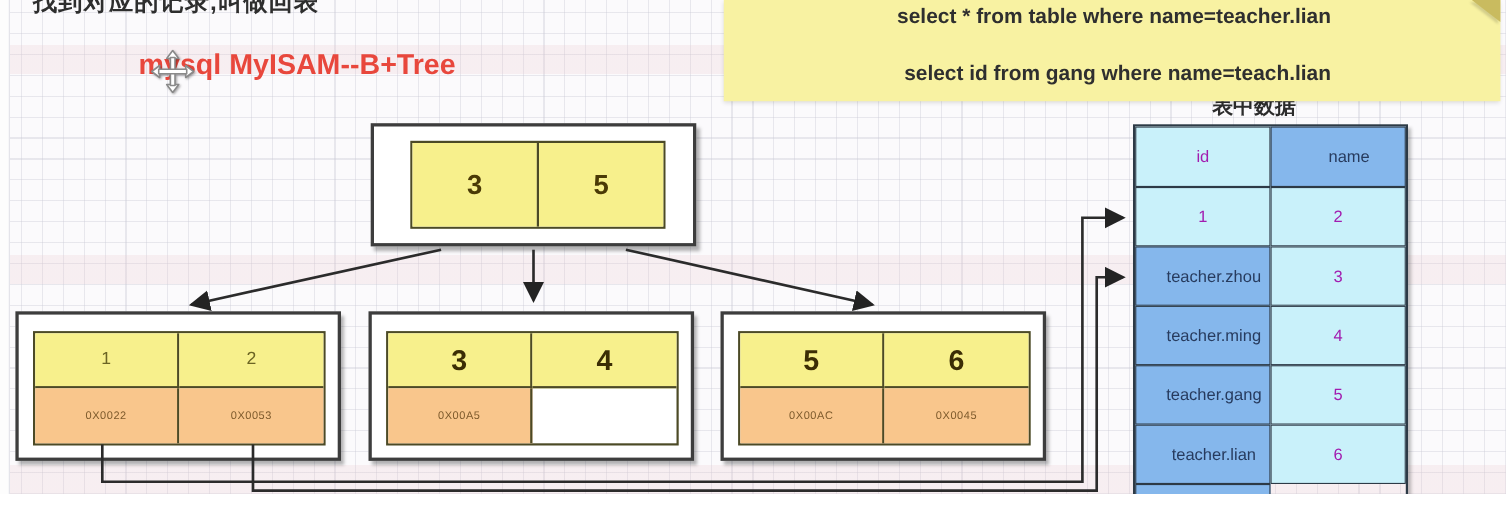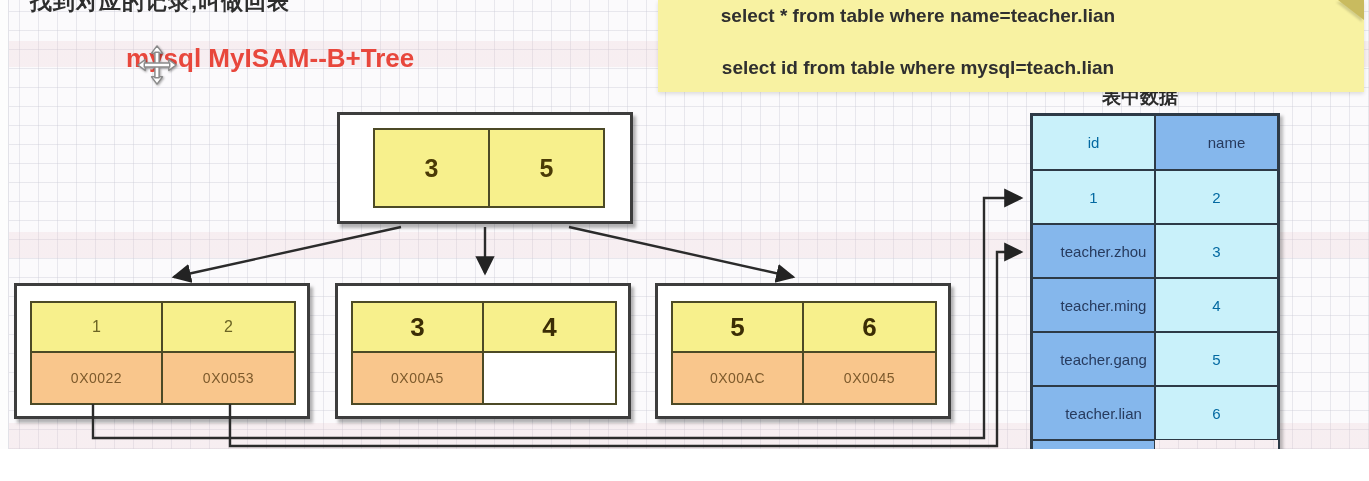--- a/index.html
+++ b/index.html
@@ -12,44 +12,44 @@
       repeating-linear-gradient(0deg, rgba(200,200,212,.38) 0 1px, transparent 1px 19px),
       repeating-linear-gradient(90deg, rgba(200,200,212,.38) 0 1px, transparent 1px 19px);
   }
   .left-strip{position:absolute;left:0;top:0;width:8px;height:481px;background:#fdfdfd;border-right:1px solid #e2e2e8;}
   
   .top-note{position:absolute;left:30px;top:-13px;font-size:22px;font-weight:700;color:#2e2e2e;letter-spacing:1px;white-space:nowrap;}
   .red-title{position:absolute;left:126px;top:43px;font-size:26px;font-weight:700;color:#e8473c;white-space:nowrap;}
   
   .sql-note{position:absolute;left:658px;top:0;width:706px;height:92px;background:#f8f2a2;z-index:5;box-shadow:0 2px 4px rgba(0,0,0,.12);}
   .sql-note .fold{position:absolute;right:0;top:0;width:0;height:0;border-top:20px solid #c9bb5f;border-left:26px solid transparent;filter:drop-shadow(-2px 2px 1px rgba(0,0,0,.15));}
-  .sql-line{position:absolute;left:0;width:520px;text-align:center;font-size:19px;font-weight:700;color:#2f2f2f;white-space:nowrap;}
+  .sql-line{position:absolute;left:0;width:520px;text-align:right;font-size:19px;font-weight:700;color:#2f2f2f;white-space:nowrap;padding-left:32px;}
   .sql-line.l1{top:5px;}
   .sql-line.l2{top:57px;}
   
   .cursor{position:absolute;left:137px;top:45px;width:40px;height:40px;z-index:6;filter:drop-shadow(1px 1px 1px rgba(0,0,0,.35));}
   
   .node-outer{position:absolute;background:#fff;border:3px solid #3d3d3d;box-shadow:3px 4px 3px rgba(40,40,40,.35);box-sizing:border-box;}
   .root-outer{left:337px;top:112px;width:296px;height:112px;}
   .root-inner{position:absolute;left:33px;top:13px;width:232px;height:80px;display:flex;border:2px solid #4c4a26;box-sizing:border-box;}
   .root-inner .cell{flex:1;background:#f7f08c;display:flex;align-items:center;justify-content:center;font-size:25px;font-weight:700;color:#4a3a06;}
   .root-inner .cell + .cell{border-left:2px solid #4c4a26;}
   .leaf-outer{top:283px;width:296px;height:136px;}
   .leaf-inner{position:absolute;left:13px;top:15px;width:266px;height:104px;display:grid;grid-template-columns:1fr 1fr;grid-template-rows:1fr 1fr;border:2px solid #4c4a26;box-sizing:border-box;}
   .leaf-inner .kcell{background:#f7f08c;display:flex;align-items:center;justify-content:center;font-size:26px;font-weight:700;color:#3b2d05;border-bottom:2px solid #4c4a26;}
-  .leaf-inner .pcell{background:#f9c68c;display:flex;align-items:center;justify-content:center;font-size:14px;font-weight:500;color:#7d5a2c;letter-spacing:.5px;}
+  .leaf-inner .pcell{background:#f9c68c;display:flex;align-items:center;justify-content:center;font-size:10px;font-weight:500;color:#7d5a2c;letter-spacing:.5px;}
   .leaf-inner .kcell:nth-child(1),.leaf-inner .pcell:nth-child(3){border-right:2px solid #4c4a26;}
   .leaf-small .kcell{font-size:16px;font-weight:400;color:#6b6424;}
   
   .db-title{position:absolute;left:1055px;top:84px;width:170px;text-align:center;font-size:19px;font-weight:700;color:#2c2c2c;z-index:1;}
   .db-table{position:absolute;left:1030px;top:113px;width:250px;z-index:2;border:2px solid #2d3a46;box-sizing:border-box;box-shadow:3px 3px 3px rgba(40,40,40,.3);display:grid;grid-template-columns:1fr 1fr;}
   .db-table .c{display:flex;align-items:center;justify-content:center;font-size:15px;border:1px solid #2d3a46;box-sizing:border-box;}
   .db-table .hid{height:55px;}
   .db-table .r{height:54px;}
-  .idc{background:#c9f1fa;color:#0369a1;}
+  .idc{background:#c9f1fa;color:#a21caf;}
   .namec{background:#85b7ec;color:#273b5e;padding-left:20px;}
   
   .overlay{position:absolute;left:0;top:0;z-index:3;pointer-events:none;}
   
   .watermark{position:absolute;left:1203px;top:447px;z-index:10;font-size:24px;color:rgba(222,222,224,.92);text-shadow:0 0 2px rgba(90,90,90,.45);white-space:nowrap;font-weight:400;}
 </style>
 </head>
 <body>
 
 <div class="stage">
@@ -66,21 +66,21 @@
       <polygon points="1,22 9,16 9,28"></polygon>
       <polygon points="43,22 35,16 35,28"></polygon>
       <rect x="19.7" y="8" width="4.6" height="28"></rect>
       <rect x="8" y="19.7" width="28" height="4.6"></rect>
     </g>
   </svg>
 
   <div class="sql-note">
     <div class="fold"></div>
     <div class="sql-line l1">select * from table where name=teacher.lian</div>
-    <div class="sql-line l2">select id from table where mysql=teach.lian</div>
+    <div class="sql-line l2">select id from gang where name=teach.lian</div>
   </div>
 
   <svg class="overlay" width="1369" height="481">
     <defs>
       <marker id="ah" markerWidth="10" markerHeight="10" refX="7" refY="4" orient="auto">
         <path d="M0,0 L8,4 L0,8 z" fill="#232323"></path>
       </marker>
     </defs>
     <g stroke="#2b2b2b" stroke-width="2.4" fill="none">
       <line x1="401" y1="227" x2="174" y2="277" marker-end="url(#ah)"></line>

